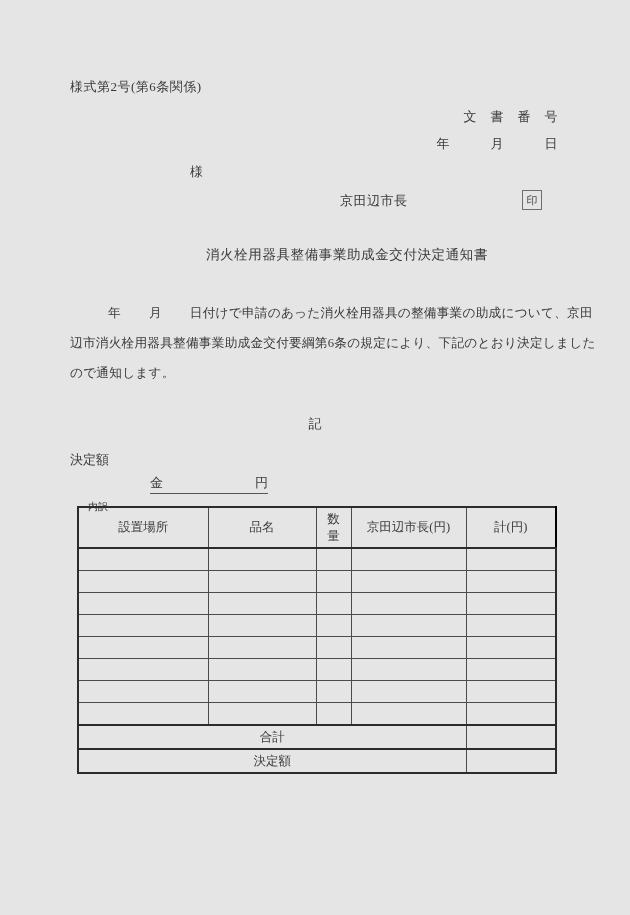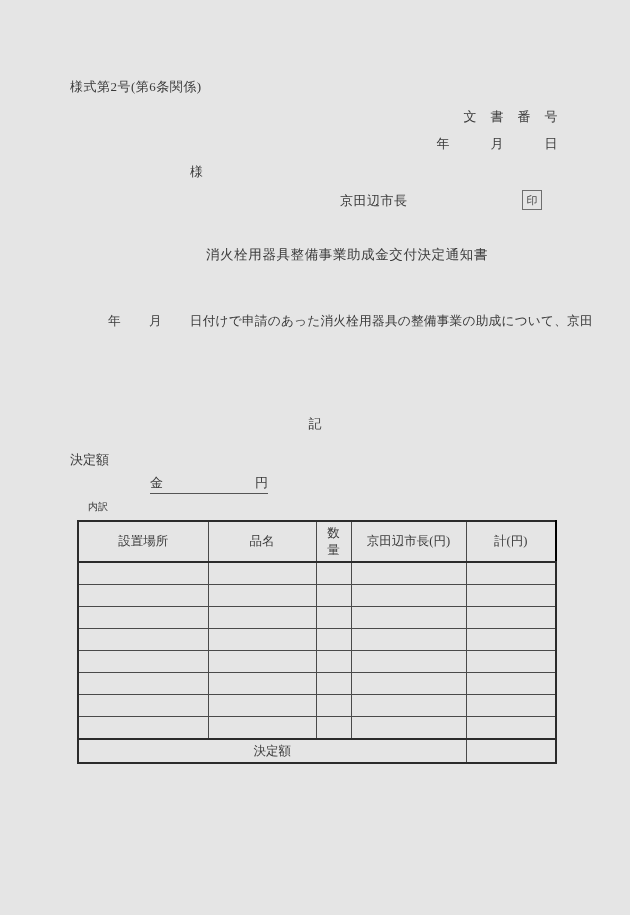--- a/index.html
+++ b/index.html
@@ -78,21 +78,21 @@
   }
 
   .body-block {
     position: absolute;
     left: 70px; top: 298px;
     width: 492px;
     font-size: 12.7px;
     line-height: 30px;
     letter-spacing: 0.2px;
   }
-  .body-line { white-space: nowrap; margin-top: 8px; }
+  .body-line { white-space: nowrap; }
   .body-line.first { text-indent: 0; }
   .indent-lead { display: inline-block; width: 38px; }
   .sp-w { display: inline-block; width: 28px; }
 
   .ki-mark {
     left: 0; top: 415px;
     width: 630px;
     text-align: center;
     font-size: 13px;
   }
@@ -113,21 +113,21 @@
   .amount-line .yen-end { float: right; }
 
   .breakdown-label {
     left: 88px; top: 500px;
     font-size: 10px;
   }
 
   
   .tbl-wrap {
     position: absolute;
-    left: 77px; top: 520px;
+    left: 77px; top: 506px;
     width: 478px;
   }
   table.detail {
     border-collapse: collapse;
     width: 478px;
     table-layout: fixed;
   }
   table.detail td, table.detail th {
     border: 1px solid #4a4a4a;
     font-weight: normal;
@@ -181,20 +181,22 @@
     <div class="issuer-name">京田辺市長</div>
     <div class="seal-box">印</div>
   </div>
 
   <div class="abs doc-title">消火栓用器具整備事業助成金交付決定通知書</div>
 
   <div class="body-block">
     <div class="body-line first">
       <span class="indent-lead"></span><span>年</span><span class="sp-w"></span><span>月</span><span class="sp-w"></span><span>日付けで申請のあった消火栓用器具の整備事業の助成について、京田</span>
     </div>
+    <div class="body-line">辺市消火栓用器具整備事業助成金交付要綱第6条の規定により、下記のとおり決定しました</div>
+    <div class="body-line">ので通知します。</div>
   </div>
 
   <div class="abs ki-mark">記</div>
 
   <div class="abs amount-label">決定額</div>
 
   <div class="abs amount-line">
     <span class="yen-start">金</span>
     <span class="yen-end">円</span>
   </div>
@@ -275,20 +277,24 @@
           <td></td>
         </tr>
         <tr class="data-row">
           <td></td>
           <td></td>
           <td></td>
           <td></td>
           <td></td>
         </tr>
         <tr class="sum-row">
+          <td colspan="4">合計</td>
+          <td></td>
+        </tr>
+        <tr class="sum-row">
           <td colspan="4">決定額</td>
           <td></td>
         </tr>
       </tbody>
     </table>
   </div>
 
 </div>
 
 </body></html>

